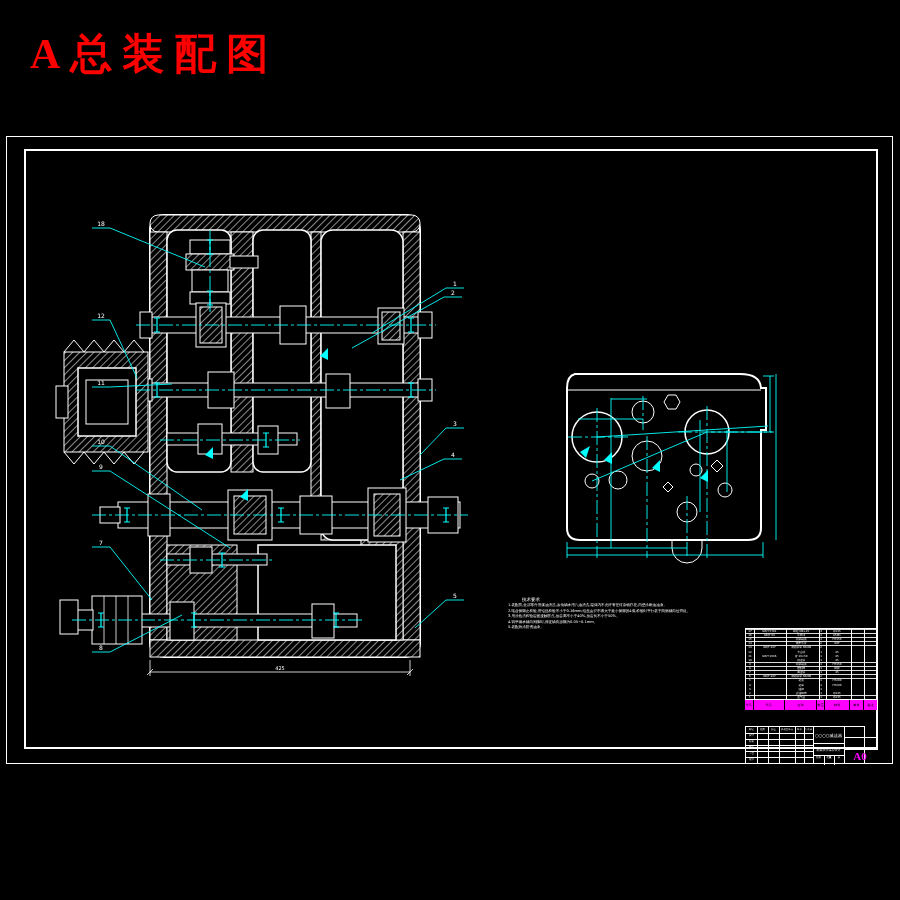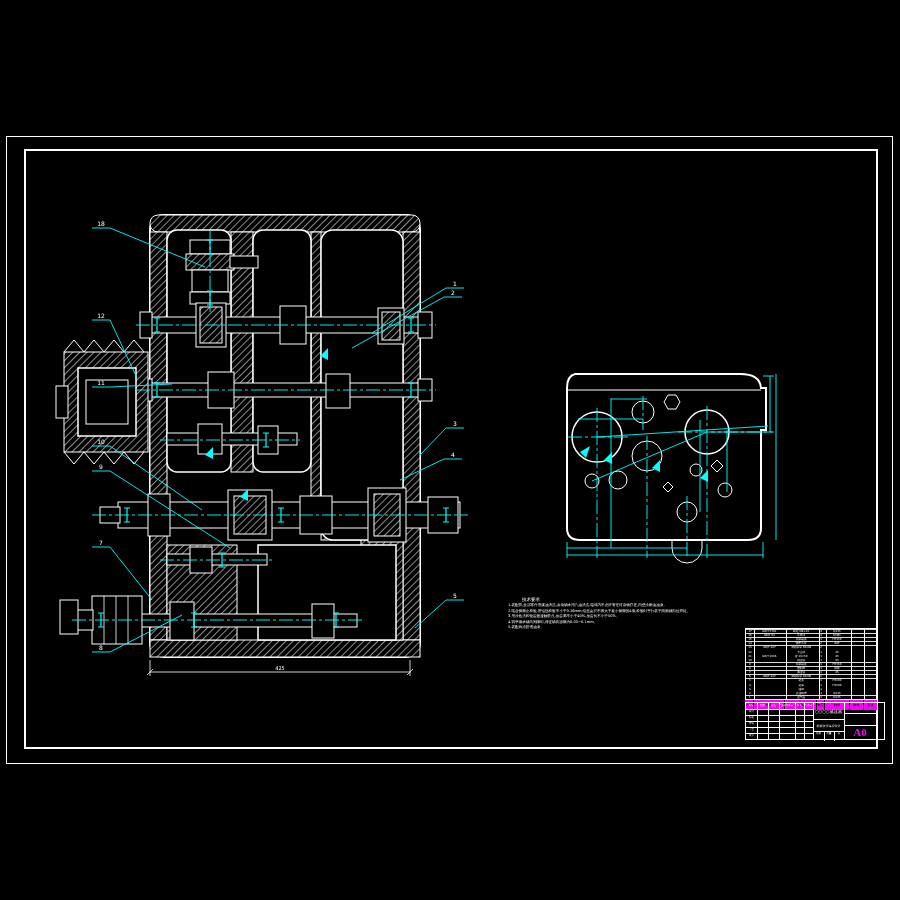--- a/index.html
+++ b/index.html
@@ -35,38 +35,39 @@
            font-size:2.7px;line-height:4.1px;overflow:hidden;}
   .bom-row span{overflow:hidden;white-space:nowrap;text-align:center;}
   .bc0{width:6%}.bc1{width:24%}.bc2{width:25%}.bc3{width:5.5%}.bc4{width:19%}.bc5{width:10%}.bc6{width:10.5%}
   
   #bom-head{position:absolute;left:745px;top:700px;width:132px;height:10px;display:flex;gap:1px;
             background:#000;}
   #bom-head span{background:#ff00ff;color:#000;font-size:3.2px;line-height:10px;
                  text-align:center;overflow:hidden;white-space:nowrap;}
   .hc0{width:6%}.hc1{width:24%}.hc2{width:25%}.hc3{width:5.5%}.hc4{width:19%}.hc5{width:10%}.hc6{width:10.5%}
   
-  #tblock{position:absolute;left:745px;top:702px;width:140px;height:38px;
+  #tblock{position:absolute;left:745px;top:726px;width:120px;height:38px;
           border:1px solid #fff;box-sizing:border-box;color:#fff;}
   .tb-v{position:absolute;top:0;bottom:0;width:1px;background:#fff;}
   .tb-h{position:absolute;left:0;height:1px;background:#fff;}
   .tb-cell{position:absolute;overflow:hidden;white-space:nowrap;font-size:2.4px;line-height:6px;text-align:center;}
   #tb-product{position:absolute;left:67px;top:2px;width:31px;height:14px;
               font-size:4.2px;line-height:14px;text-align:center;overflow:hidden;white-space:nowrap;}
   #tb-course{position:absolute;left:67px;top:18px;width:31px;height:10px;
              font-size:3px;line-height:10px;text-align:center;overflow:hidden;white-space:nowrap;}
   #tb-format{position:absolute;left:98px;top:22px;width:32px;height:14px;color:#ff00ff;
              font-weight:bold;font-size:11px;line-height:14px;text-align:center;
              font-family:"Liberation Serif",serif;}
 </style>
 </head>
 <body>
 
 <div id="stage">
 
+  <div id="cad-title">A总装配图</div>
 
   <svg width="900" height="900" viewBox="0 0 900 900">
     <defs>
       <pattern id="hp" patternUnits="userSpaceOnUse" width="5" height="5" patternTransform="rotate(45)">
         <rect width="5" height="5" fill="#000"></rect>
         <line x1="0" y1="0" x2="0" y2="5" stroke="#fff" stroke-width="1.1"></line>
       </pattern>
       <g id="tkm">
           <path class="tk" d="M-3,-7 H3 M0,-7 V7 M-3,7 H3"></path>
         </g>

